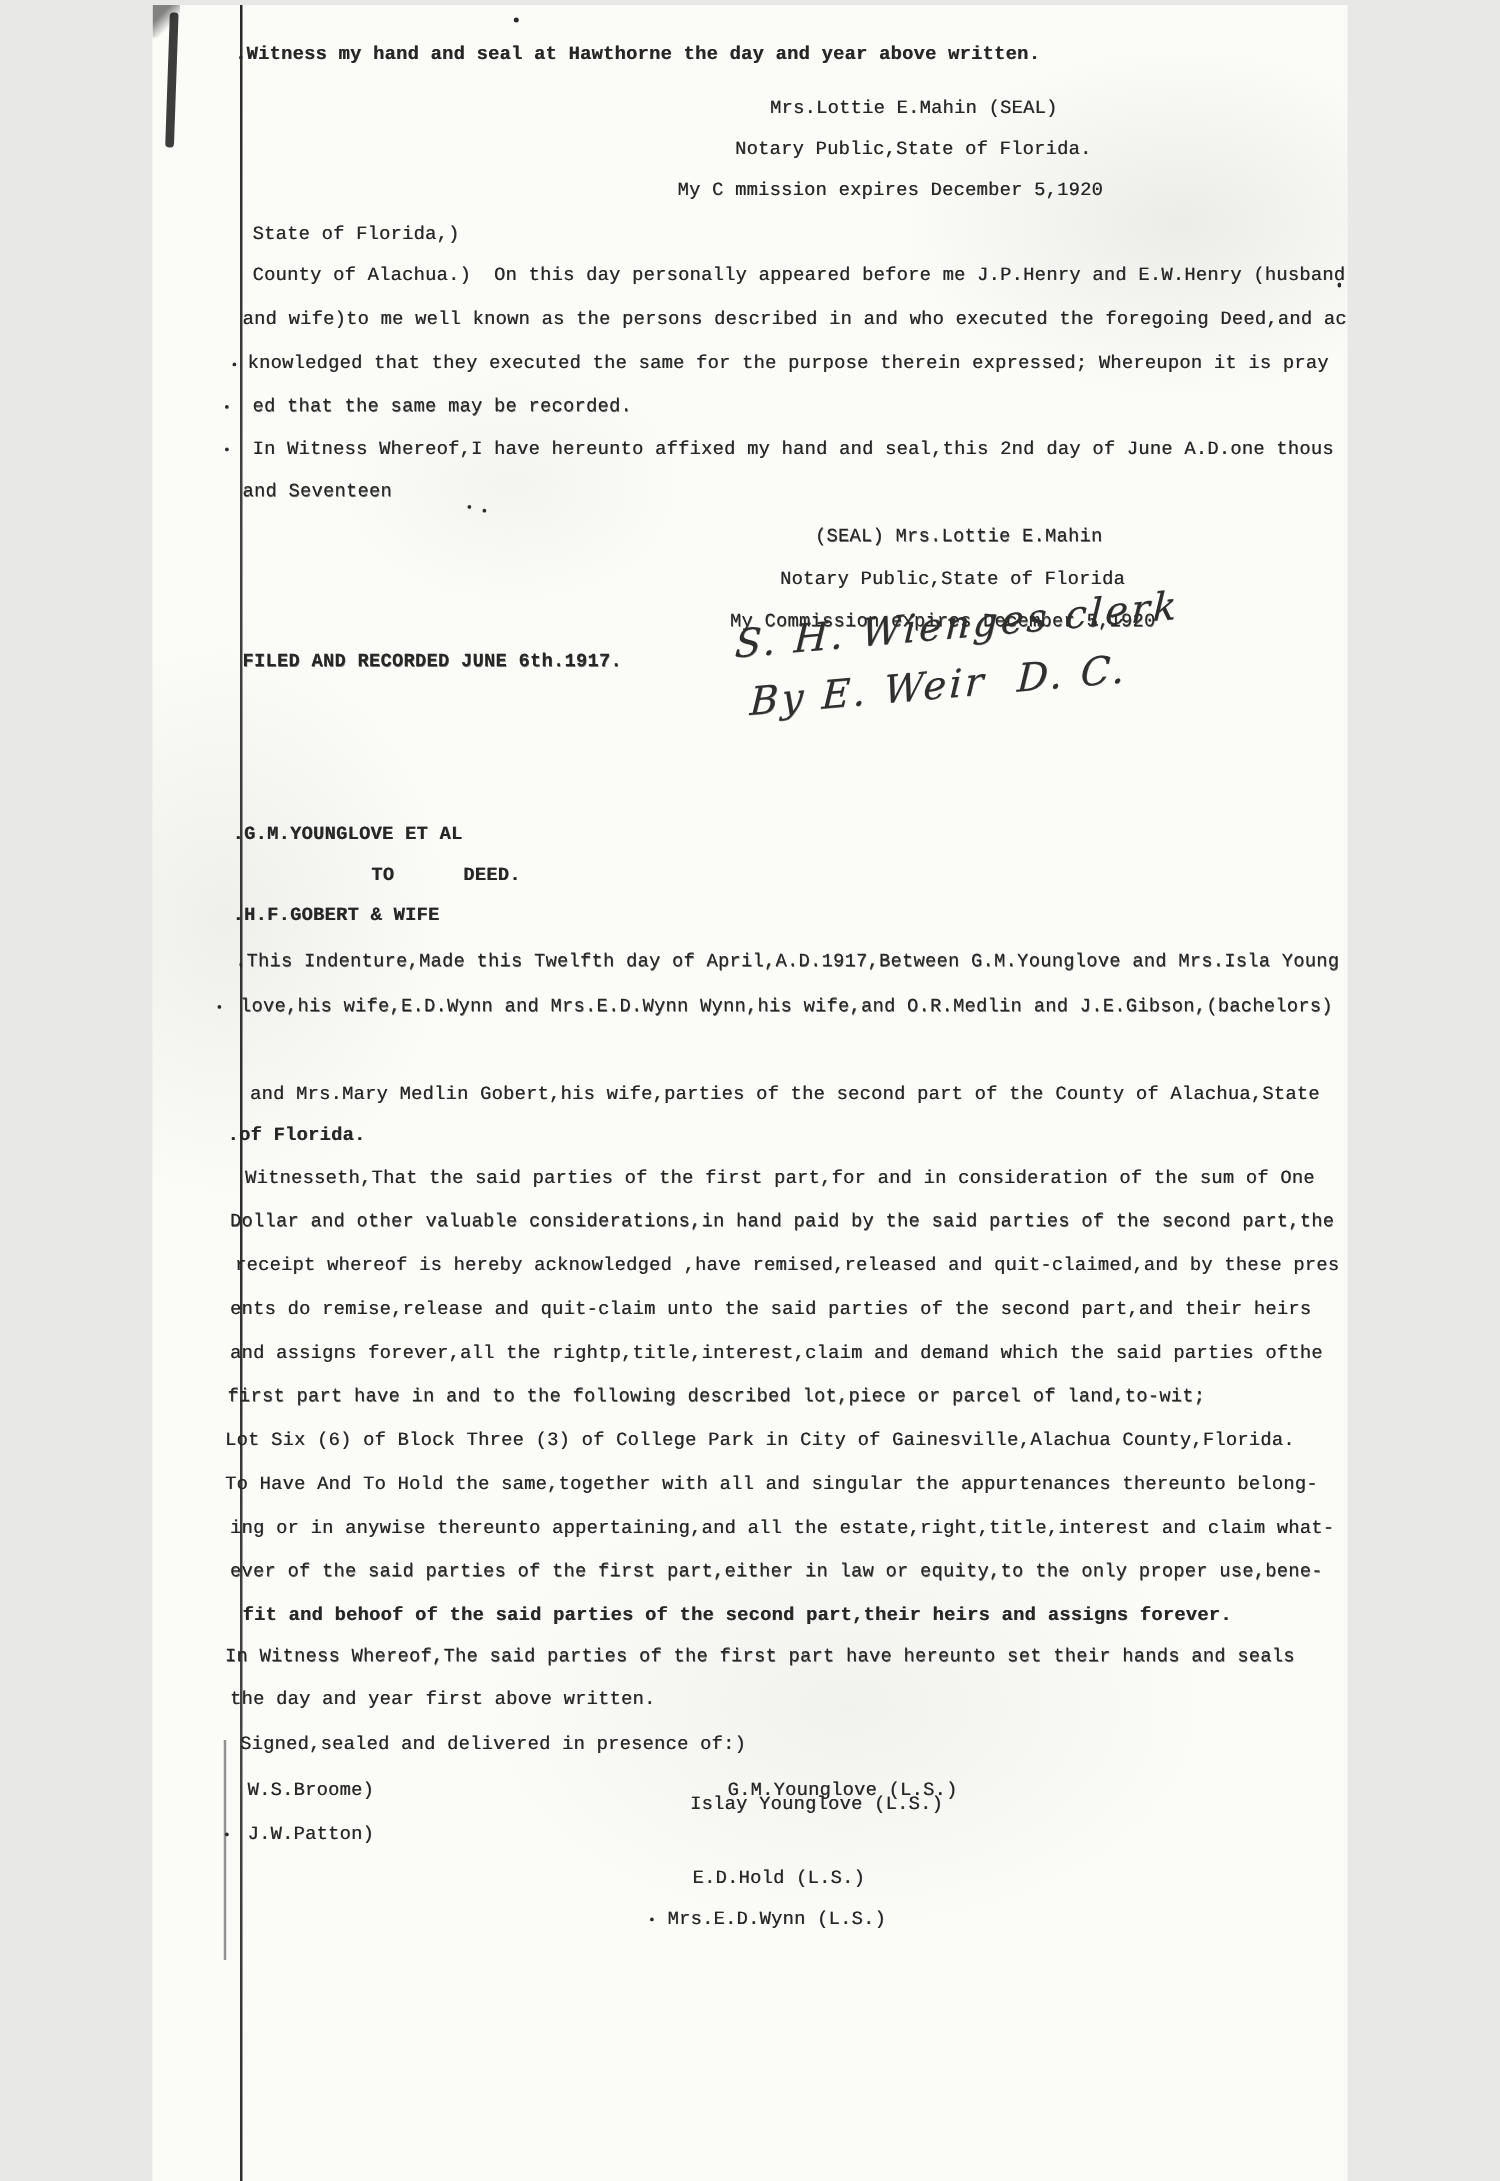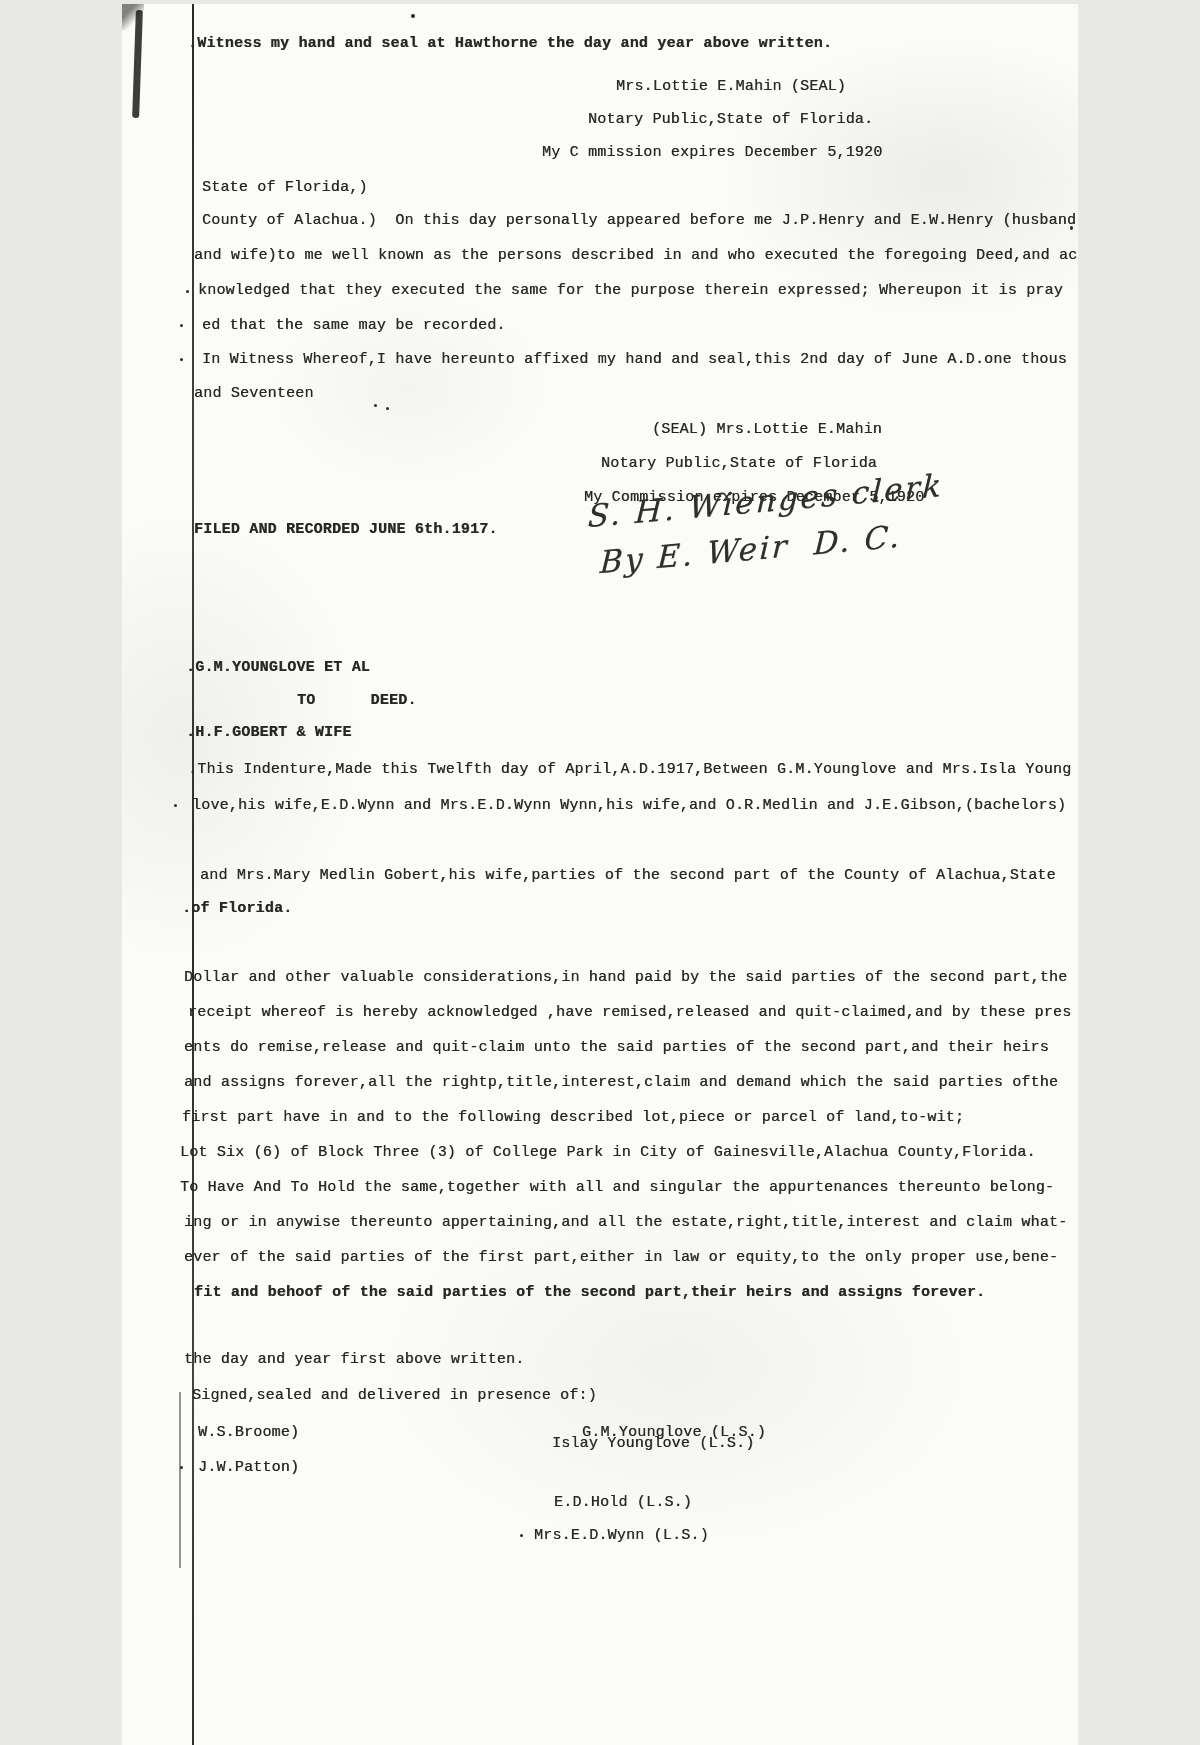--- a/index.html
+++ b/index.html
@@ -77,45 +77,47 @@
 
   <div class="ln" style="top:174px;left:80px">State of Florida,)</div>
   <div class="ln" style="top:207px;left:80px">County of Alachua.)  On this day personally appeared before me J.P.Henry and E.W.Henry (husband</div>
   <div class="ln" style="top:242px;left:72px">and wife)to me well known as the persons described in and who executed the foregoing Deed,and ac</div>
   <div class="ln" style="top:277px;left:76px">knowledged that they executed the same for the purpose therein expressed; Whereupon it is pray</div>
   <div class="ln" style="top:312px;left:80px">ed that the same may be recorded.</div>
   <div class="ln" style="top:346px;left:80px">In Witness Whereof,I have hereunto affixed my hand and seal,this 2nd day of June A.D.one thous</div>
   <div class="ln" style="top:380px;left:72px">and Seventeen</div>
 
   <div class="ln" style="top:416px;left:530px">(SEAL) Mrs.Lottie E.Mahin</div>
-  <div class="ln" style="top:450px;left:479px">Notary Public,State of Florida</div>
+  <div class="ln" style="top:450px;left:502px">Notary Public,State of Florida</div>
   <div class="ln" style="top:484px;left:462px">My Commission expires December 5,1920</div>
 
   <div class="ln b" style="top:516px;left:72px">FILED AND RECORDED JUNE 6th.1917.</div>
   <div class="script" style="top:494px;left:466px">S. H. Wienges clerk</div>
   <div class="script" style="top:540px;left:478px">By E. Weir  D. C.</div>
 
   <div class="ln b" style="top:654px;left:64px">.G.M.YOUNGLOVE ET AL</div>
   <div class="ln b" style="top:687px;left:175px">TO      DEED.</div>
   <div class="ln b" style="top:719px;left:64px">.H.F.GOBERT &amp; WIFE</div>
 
   <div class="ln" style="top:756px;left:66px">.This Indenture,Made this Twelfth day of April,A.D.1917,Between G.M.Younglove and Mrs.Isla Young</div>
   <div class="ln" style="top:792px;left:70px">love,his wife,E.D.Wynn and Mrs.E.D.Wynn Wynn,his wife,and O.R.Medlin and J.E.Gibson,(bachelors)</div>
   <div class="ln" style="top:862px;left:78px">and Mrs.Mary Medlin Gobert,his wife,parties of the second part of the County of Alachua,State</div>
   <div class="ln b" style="top:895px;left:60px">.of Florida.</div>
+  <div class="ln" style="top:929px;left:74px">Witnesseth,That the said parties of the first part,for and in consideration of the sum of One</div>
   <div class="ln" style="top:964px;left:62px">Dollar and other valuable considerations,in hand paid by the said parties of the second part,the</div>
   <div class="ln" style="top:999px;left:66px">receipt whereof is hereby acknowledged ,have remised,released and quit-claimed,and by these pres</div>
   <div class="ln" style="top:1034px;left:62px">ents do remise,release and quit-claim unto the said parties of the second part,and their heirs</div>
   <div class="ln" style="top:1069px;left:62px">and assigns forever,all the rightp,title,interest,claim and demand which the said parties ofthe</div>
   <div class="ln" style="top:1104px;left:60px">first part have in and to the following described lot,piece or parcel of land,to-wit;</div>
   <div class="ln" style="top:1139px;left:58px">Lot Six (6) of Block Three (3) of College Park in City of Gainesville,Alachua County,Florida.</div>
   <div class="ln" style="top:1174px;left:58px">To Have And To Hold the same,together with all and singular the appurtenances thereunto belong-</div>
   <div class="ln" style="top:1209px;left:62px">ing or in anywise thereunto appertaining,and all the estate,right,title,interest and claim what-</div>
   <div class="ln" style="top:1244px;left:62px">ever of the said parties of the first part,either in law or equity,to the only proper use,bene-</div>
   <div class="ln b" style="top:1279px;left:72px">fit and behoof of the said parties of the second part,their heirs and assigns forever.</div>
+  <div class="ln" style="top:1312px;left:58px">In Witness Whereof,The said parties of the first part have hereunto set their hands and seals</div>
   <div class="ln" style="top:1346px;left:62px">the day and year first above written.</div>
 
   <div class="ln" style="top:1382px;left:70px">Signed,sealed and delivered in presence of:)</div>
   <div class="ln" style="top:1419px;left:76px">W.S.Broome)</div>
   <div class="ln" style="top:1419px;left:460px">G.M.Younglove (L.S.)</div>
   <div class="ln" style="top:1454px;left:76px">J.W.Patton)</div>
   <div class="ln" style="top:1430px;left:430px">Islay Younglove (L.S.)</div>
   <div class="ln" style="top:1489px;left:432px">E.D.Hold (L.S.)</div>
   <div class="ln" style="top:1522px;left:412px">Mrs.E.D.Wynn (L.S.)</div>
 

